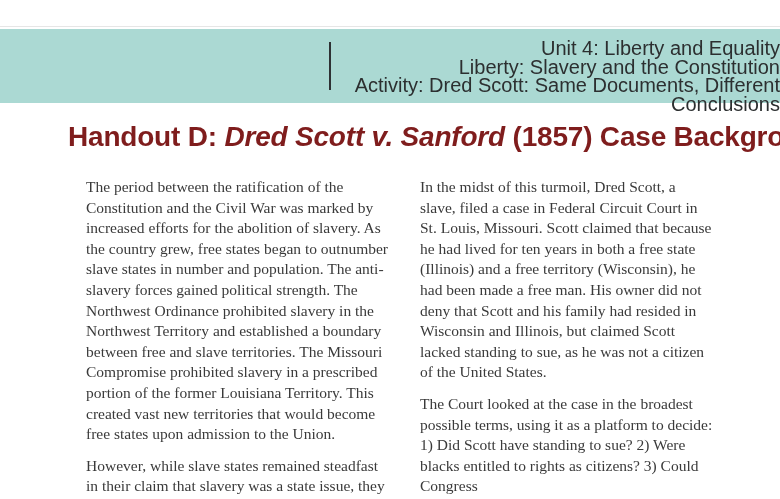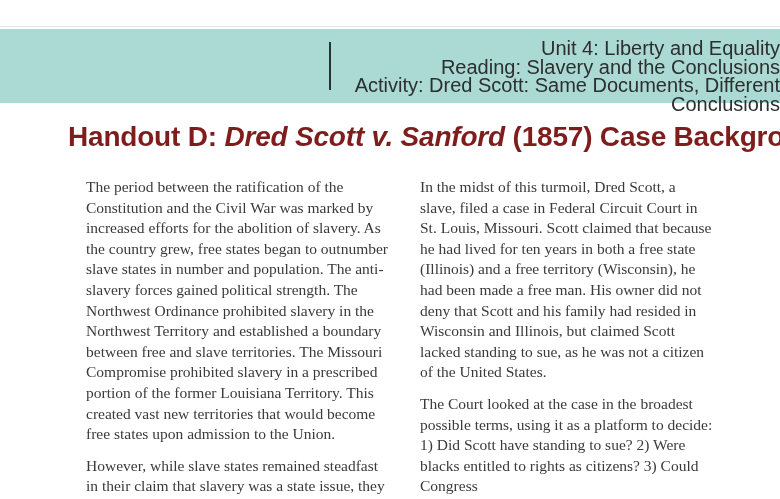--- a/index.html
+++ b/index.html
@@ -110,21 +110,21 @@
 </style>
 </head>
 <body>
 
 <div class="top-strip"></div>
 
 <div class="band">
   <div class="band-divider"></div>
   <div class="band-meta">
     <p>Unit 4: Liberty and Equality</p>
-    <p>Reading: Slavery and the Conclusions</p>
+    <p>Liberty: Slavery and the Constitution</p>
     <p>Activity: Dred Scott: Same Documents, Different Conclusions</p>
   </div>
 </div>
 
 <h1 class="doc-title"><span>Handout D: </span><span class="case-name">Dred Scott v. Sanford</span><span> (1857) Case Background</span></h1>
 
 <div class="columns">
   <div class="col col-left">
     <p>The period between the ratification of the Constitution and the Civil War was marked by increased efforts for the abolition of slavery. As the country grew, free states began to outnumber slave states in number and population. The anti-slavery forces gained political strength. The Northwest Ordinance prohibited slavery in the Northwest Territory and established a boundary between free and slave territories. The Missouri Compromise prohibited slavery in a prescribed portion of the former Louisiana Territory. This created vast new territories that would become free states upon admission to the Union.</p>
     <p>However, while slave states remained steadfast in their claim that slavery was a state issue, they did help to pass two federal fugitive slave laws</p>

